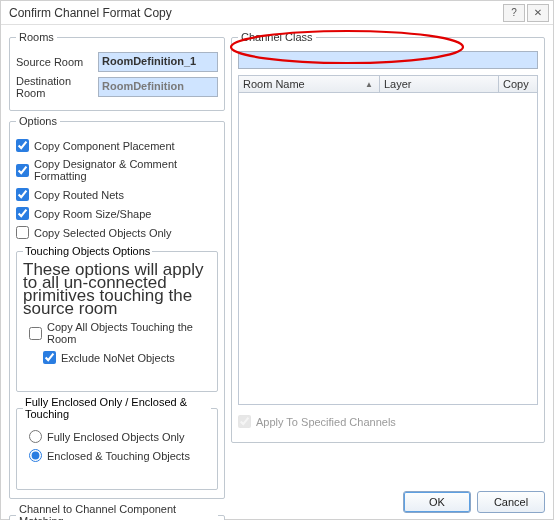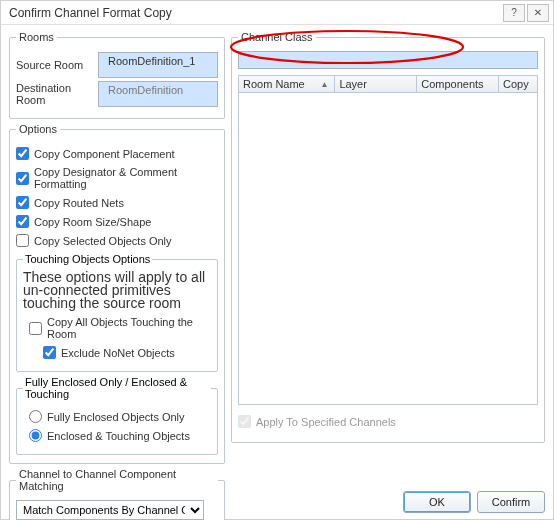--- a/index.html
+++ b/index.html
@@ -91,27 +91,28 @@
       display: flex;
       align-items: center;
       margin: 3px 0;
     }
     .row .lbl {
       width: 82px;
       color: #333;
     }
     .textfield {
       flex: 1;
-      height: 26px;
+      height: 20px;
       border: 1px solid #a8b4c4;
       background: #cfe4ff;
-      padding: 1px 9px;
+      padding: 1px 3px;
       color: #333;
       font-size: 11px;
       line-height: 14px;
+      font-weight: bold;
     }
     .textfield.dim {
       color: #7a7a7a;
     }
     .chk {
       display: flex;
       align-items: center;
       gap: 5px;
       margin: 6px 0;
       color: #333;
@@ -125,25 +126,25 @@
     .chk.disabled {
       color: #9a9a9a;
     }
     .chk.disabled input {
       opacity: 0.55;
     }
     fieldset.inner {
       border: 1px solid #c0c8d0;
       border-radius: 2px;
       margin: 4px 0 0 0;
-      padding: 4px 6px 6px 6px;
+      padding: 4px 6px 21px 6px;
     }
     .inner-desc {
       color: #333;
-      font-size: 14px;
+      font-size: 17px;
       line-height: 13px;
       margin: 2px 0 4px 0;
     }
     .select-row {
       display: flex;
       align-items: center;
       margin-top: 2px;
     }
     select.combo {
       height: 20px;
@@ -335,23 +336,20 @@
           <div class="cc-input"></div>
           <div class="table-head">
             <div class="th th-rn">
               <span>Room Name</span>
               <span style="flex:1"></span>
               <span class="sorticon">▲</span>
             </div>
             <div class="th th-lay">
               <span>Layer</span>
             </div>
-            <div class="th th-comp">
-              <span>Components</span>
-            </div>
             <div class="th th-copy">
               <span>Copy</span>
             </div>
           </div>
           <div class="table-body"></div>
 
           <div class="apply-row">
             <label class="chk disabled">
               <input type="checkbox" checked="" disabled="" style="">
               <span>Apply To Specified Channels</span>
@@ -361,16 +359,16 @@
       </div>
     </div>
   </div>
 
   <svg class="annotation" style="left:226px; top:26px; width:240px; height:40px;" viewBox="0 0 240 40">
     <ellipse cx="120" cy="20" rx="116" ry="16" fill="none" stroke="#e10000" stroke-width="2.2"></ellipse>
   </svg>
 
   <div class="buttonbar">
     <button class="btn default">OK</button>
-    <button class="btn">Confirm</button>
+    <button class="btn">Cancel</button>
   </div>
 
 </div>
 
 </body></html>

